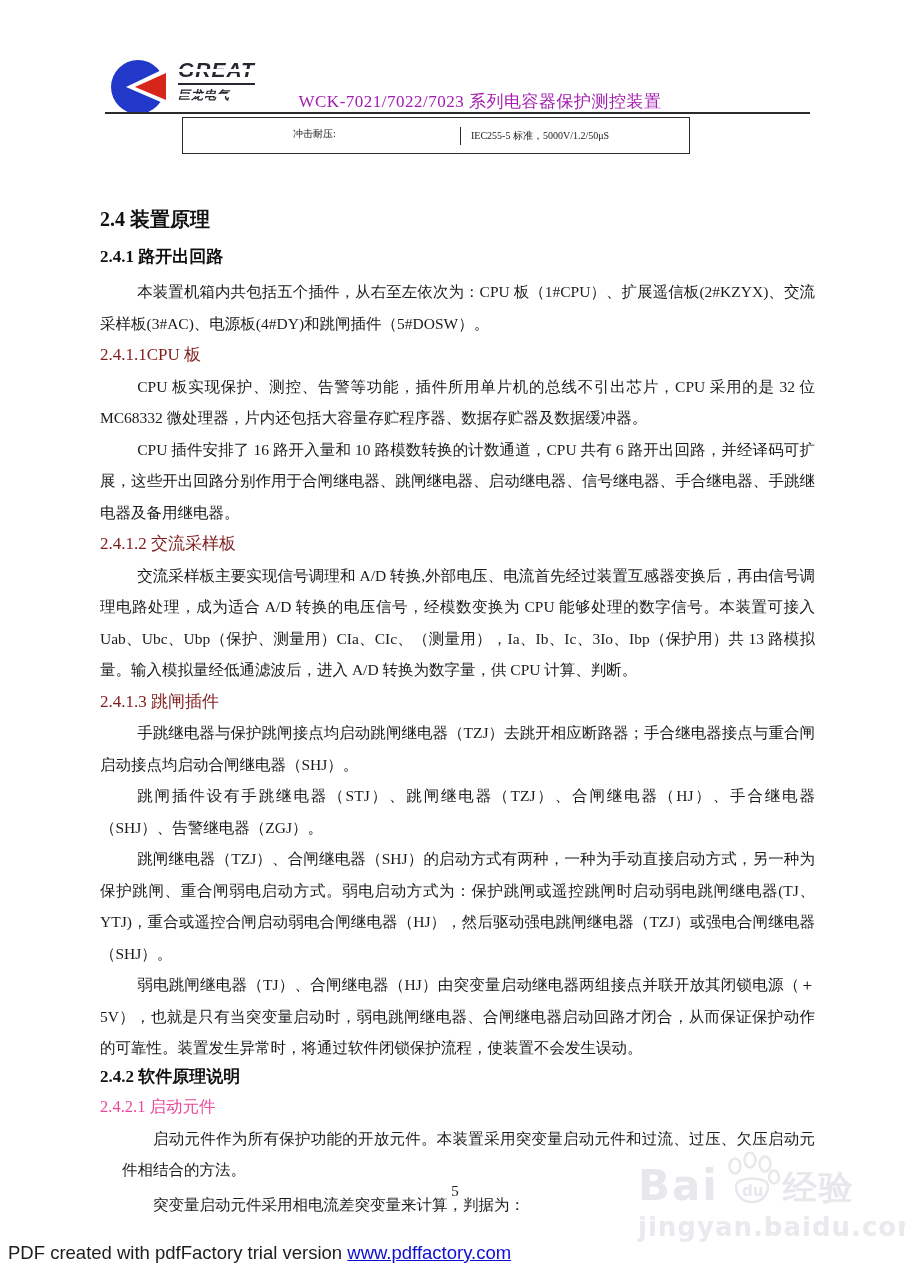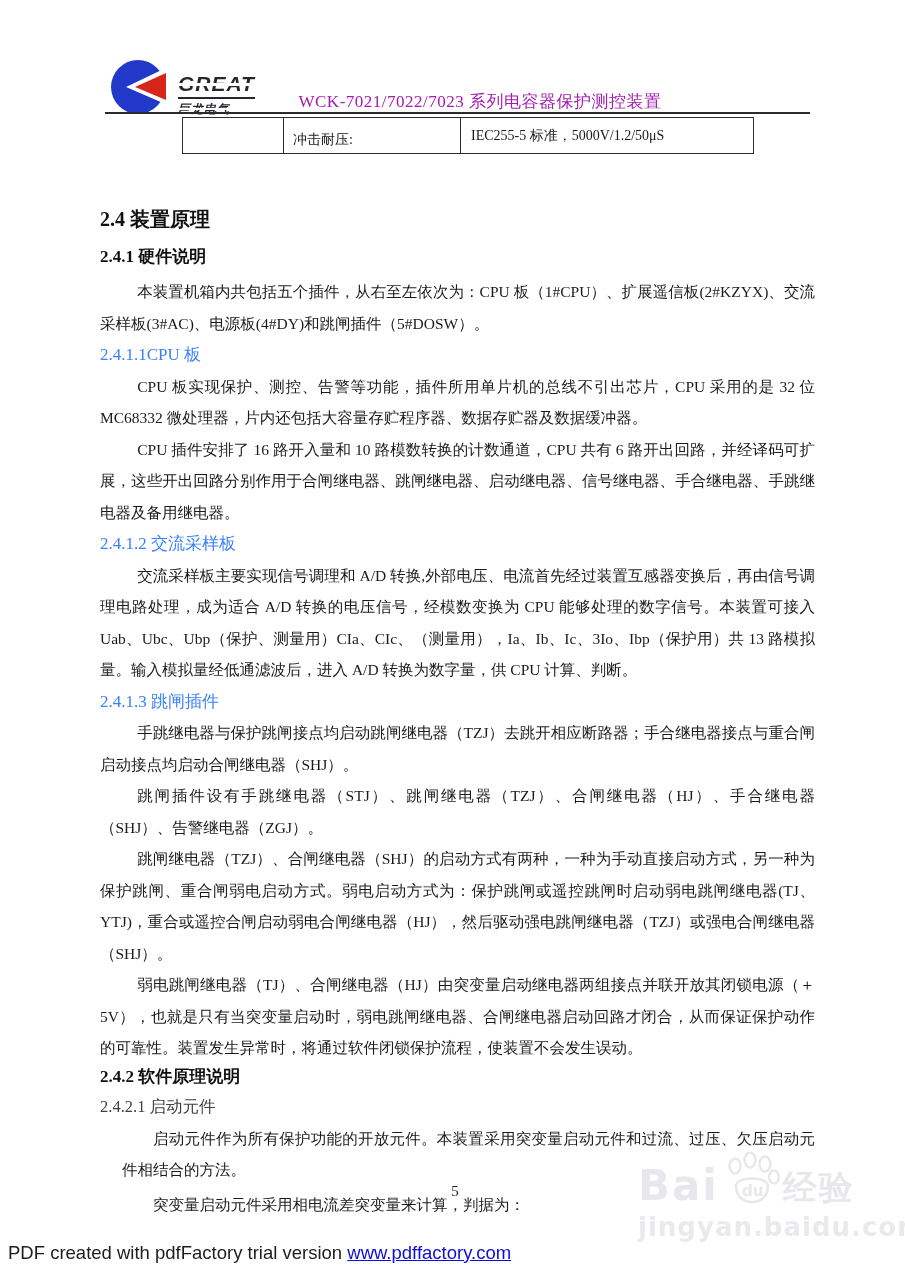--- a/index.html
+++ b/index.html
@@ -7,21 +7,21 @@
   body {
     position:relative;
     width:905px; height:1280px;
     background:#ffffff;
     font-family:"Liberation Serif","DejaVu Serif",serif;
     color:#1a1a1a;
     overflow:hidden;
   }
 
   
-  .logo { position:absolute; left:110px; top:54px; display:flex; align-items:flex-end; }
+  .logo { position:absolute; left:110px; top:54px; display:flex; align-items:flex-start; }
   .logo-mark { width:62px; height:64px; }
   .logo-text { margin-left:6px; margin-top:4px; font-family:"Liberation Sans","DejaVu Sans",sans-serif; }
   .logo-brand {
     display:block; font-size:21px; font-weight:bold; font-style:italic;
     letter-spacing:1px; color:#26262e;
     text-decoration:line-through; text-decoration-color:#ffffff; text-decoration-thickness:2.5px;
   }
   .logo-brand-cn {
     display:block; margin-top:1px; padding-top:2px;
     border-top:2.5px solid #26262e;
@@ -30,37 +30,37 @@
     text-decoration:line-through; text-decoration-color:#ffffff; text-decoration-thickness:2px;
   }
   .doc-title {
     position:absolute; left:110px; top:90px; width:740px;
     text-align:center; font-size:17px; color:#a21caf; letter-spacing:0.5px;
   }
   .header-rule { position:absolute; left:105px; top:112px; width:705px; height:2px; background:#2b2b2b; }
 
   
   .spec-table {
-    position:absolute; left:182px; top:117px; width:572px; height:37px;
-    border:1.6px solid #2b2b2b; display:flex; font-size:14px;
+    position:absolute; left:182px; top:117px; width:508px; height:37px;
+    border:1.6px solid #2b2b2b; display:flex; font-size:10px;align-items:center;
   }
   .spec-c1 { width:101px; border-right:1.5px solid #2b2b2b; }
   .spec-c2 { width:177px; border-right:1.5px solid #2b2b2b; display:flex; align-items:flex-end; padding:0 0 4px 9px; }
   .spec-c3 { flex:1; display:flex; align-items:center; padding-left:10px; }
 
   
   .content {
     position:absolute; left:100px; top:166px; width:715px;
     font-size:15.5px; line-height:31.5px; text-align:justify;
   }
   .h-major { font-size:20px; font-weight:bold; line-height:26px; margin-bottom:12px; color:#101010;margin-top:40px; }
   .h-sub   { font-size:17px; font-weight:bold; line-height:26px; margin-bottom:6px; color:#101010; }
-  .h-minor { font-size:17px; font-weight:normal; line-height:31.5px; color:#3b82f6; }
+  .h-minor { font-size:17px; font-weight:normal; line-height:31.5px; color:#7f1d1d; }
   .h-sub2  { font-size:17px; font-weight:bold; line-height:26px; margin-bottom:4px; color:#101010; }
-  .h-minor2{ font-size:16.5px; font-weight:normal; line-height:26px; color:#404040; }
+  .h-minor2{ font-size:16.5px; font-weight:normal; line-height:26px; color:#ec4899; }
   .para { text-indent:2.4em; }
   .para-deep { padding-left:22px; text-indent:2em; margin-top:3px; }
 
   
   .page-number { position:absolute; left:105px; top:1183px; width:700px; text-align:center; font-size:15px; }
   .pdf-footer {
     position:absolute; left:8px; top:1242px;
     font-family:"Liberation Sans","DejaVu Sans",sans-serif;
     font-size:18.5px; color:#1d1d1d;
   }
@@ -99,21 +99,21 @@
 <div class="header-rule"></div>
 
 <div class="spec-table">
   <div class="spec-c1"></div>
   <div class="spec-c2">冲击耐压:</div>
   <div class="spec-c3">IEC255-5 标准，5000V/1.2/50μS</div>
 </div>
 
 <div class="content">
   <div class="h-major">2.4 装置原理</div>
-  <div class="h-sub">2.4.1 硬件说明</div>
+  <div class="h-sub">2.4.1 路开出回路</div>
   <p class="para">本装置机箱内共包括五个插件，从右至左依次为：CPU 板（1#CPU）、扩展遥信板(2#KZYX)、交流采样板(3#AC)、电源板(4#DY)和跳闸插件（5#DOSW）。</p>
   <div class="h-minor">2.4.1.1CPU 板</div>
   <p class="para">CPU 板实现保护、测控、告警等功能，插件所用单片机的总线不引出芯片，CPU 采用的是 32 位 MC68332 微处理器，片内还包括大容量存贮程序器、数据存贮器及数据缓冲器。</p>
   <p class="para">CPU 插件安排了 16 路开入量和 10 路模数转换的计数通道，CPU 共有 6 路开出回路，并经译码可扩展，这些开出回路分别作用于合闸继电器、跳闸继电器、启动继电器、信号继电器、手合继电器、手跳继电器及备用继电器。</p>
   <div class="h-minor">2.4.1.2 交流采样板</div>
   <p class="para">交流采样板主要实现信号调理和 A/D 转换,外部电压、电流首先经过装置互感器变换后，再由信号调理电路处理，成为适合 A/D 转换的电压信号，经模数变换为 CPU 能够处理的数字信号。本装置可接入 Uab、Ubc、Ubp（保护、测量用）CIa、CIc、（测量用），Ia、Ib、Ic、3Io、Ibp（保护用）共 13 路模拟量。输入模拟量经低通滤波后，进入 A/D 转换为数字量，供 CPU 计算、判断。</p>
   <div class="h-minor">2.4.1.3 跳闸插件</div>
   <p class="para">手跳继电器与保护跳闸接点均启动跳闸继电器（TZJ）去跳开相应断路器；手合继电器接点与重合闸启动接点均启动合闸继电器（SHJ）。</p>
   <p class="para">跳闸插件设有手跳继电器（STJ）、跳闸继电器（TZJ）、合闸继电器（HJ）、手合继电器（SHJ）、告警继电器（ZGJ）。</p>
   <p class="para">跳闸继电器（TZJ）、合闸继电器（SHJ）的启动方式有两种，一种为手动直接启动方式，另一种为保护跳闸、重合闸弱电启动方式。弱电启动方式为：保护跳闸或遥控跳闸时启动弱电跳闸继电器(TJ、YTJ)，重合或遥控合闸启动弱电合闸继电器（HJ），然后驱动强电跳闸继电器（TZJ）或强电合闸继电器（SHJ）。</p>

